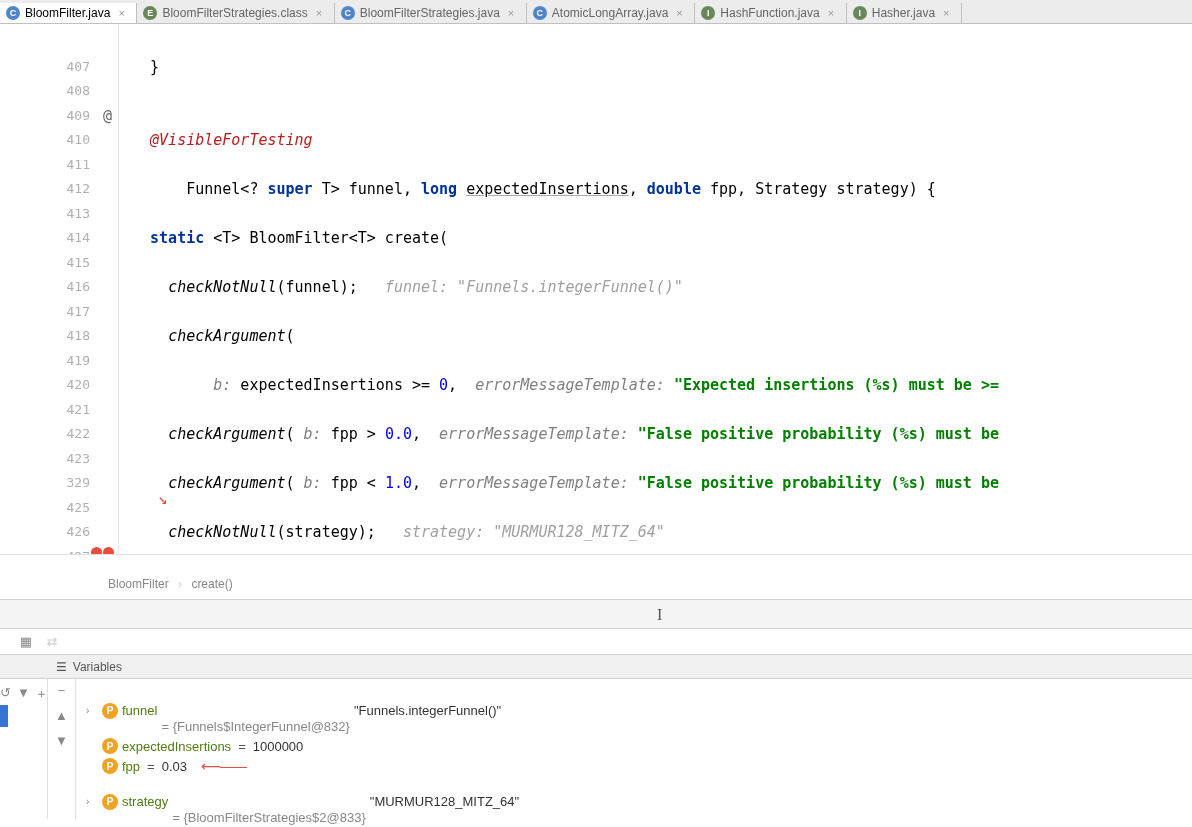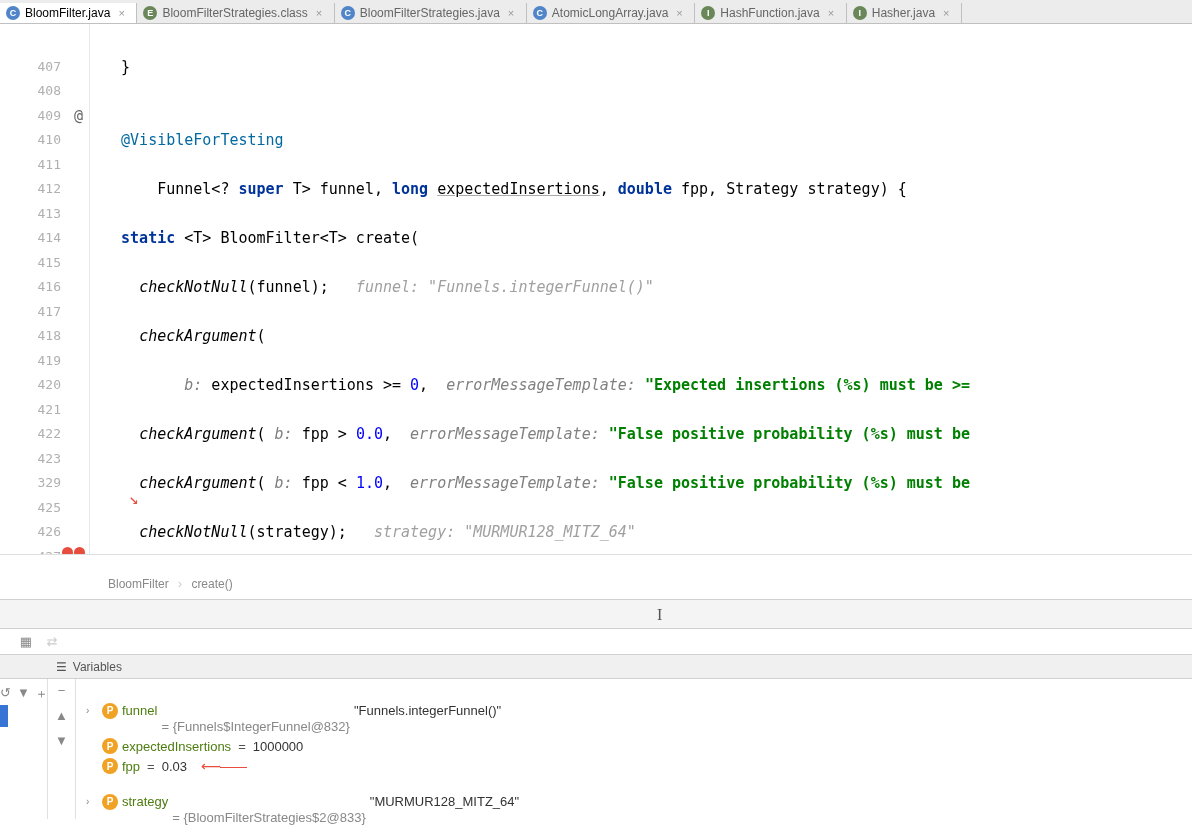--- a/index.html
+++ b/index.html
@@ -55,21 +55,21 @@
   line-height: 10px;
   margin-left: 3px;
 }
 .editor-area {
   display: flex;
   height: 530px;
   background: #fff;
   overflow: hidden;
 }
 .gutter {
-  width: 90px;
+  width: 119px;
   background: #fff;
   border-right: 1px solid #e8e8e8;
   font-family: "Consolas", monospace;
   font-size: 13px;
   color: #b0b0b0;
   text-align: right;
   padding-right: 28px;
   padding-top: 6px;
   line-height: 24.5px;
   position: relative;
@@ -115,21 +115,21 @@
   font-size: 15px;
   line-height: 24.5px;
   padding-top: 6px;
   white-space: pre;
   color: #000;
   position: relative;
 }
 .kw { color: #003399; font-weight: bold; }
 .str { color: #008000; font-weight: bold; }
 .num { color: #0000ff; }
-.ann { color: #0369a1; }
+.ann { color: #b91c1c; font-style: italic; }
 .pname { color: #808080; font-style: italic; }
 .hint { color: #a0a0a0; font-style: italic; }
 .im { font-style: italic; }
 .und { text-decoration: underline; text-decoration-color: #aaa; }
 .arrow {
   position: absolute;
   color: #e74c3c;
   font-size: 16px;
   pointer-events: none;
 }

